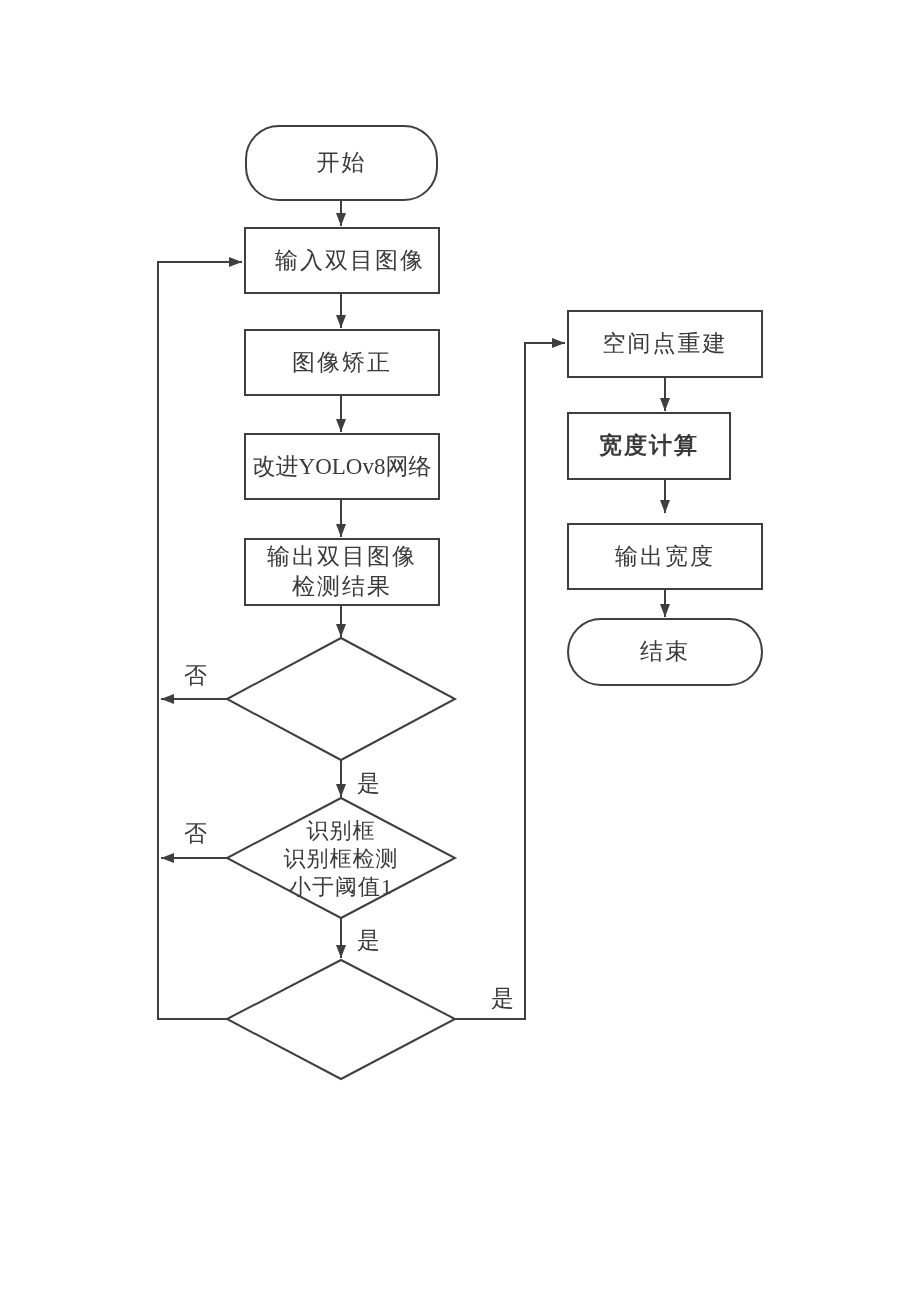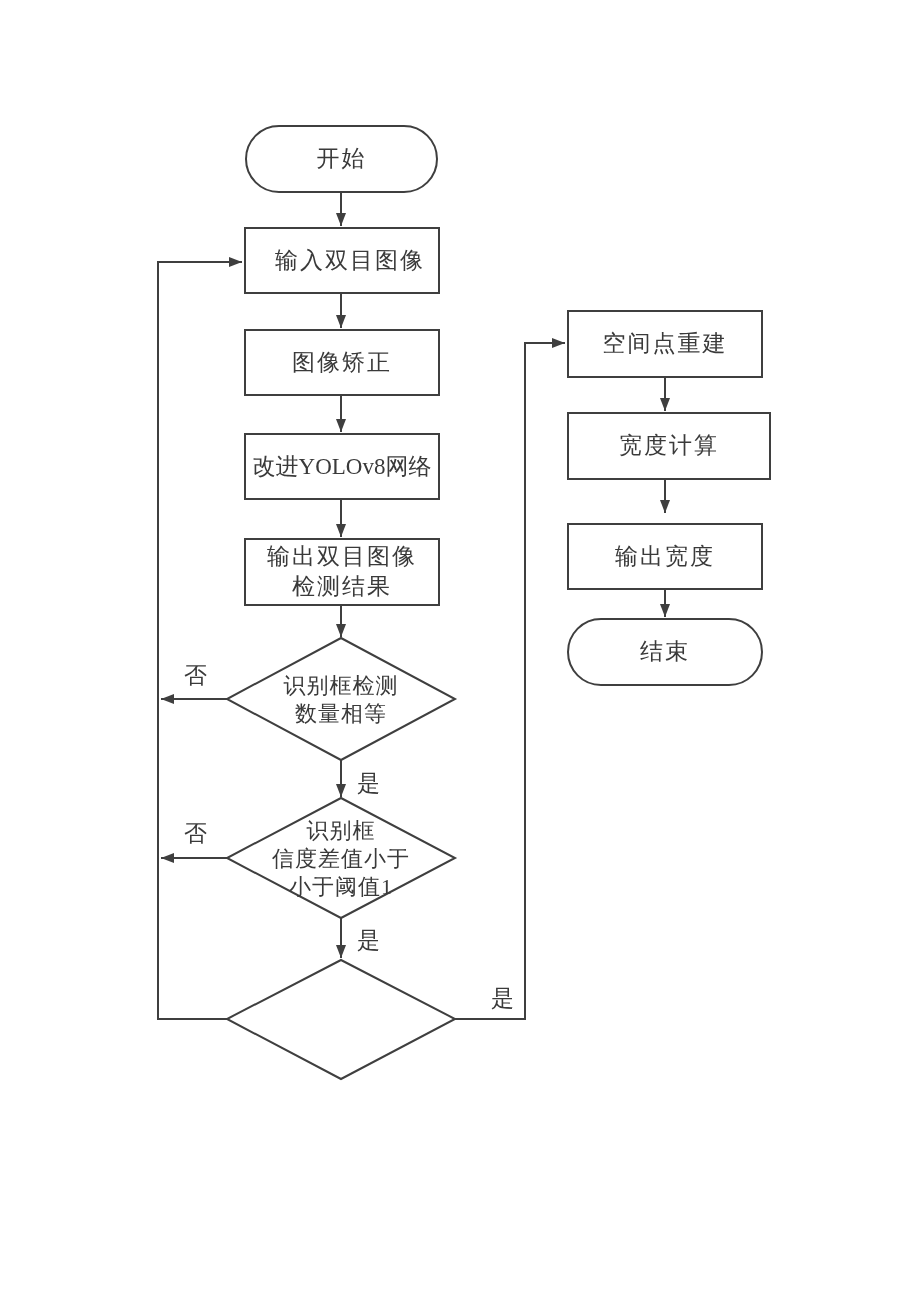--- a/index.html
+++ b/index.html
@@ -23,29 +23,29 @@
     justify-content: center;
     text-align: center;
     font-size: 23px;
     letter-spacing: 2px;
     white-space: pre-line;
     line-height: 30px;
   }
   .terminator { border-radius: 34px; }
 
   
-  .n-start        { left: 245px; top: 125px; width: 193px; height: 68px; }
+  .n-start        { left: 245px; top: 125px; width: 193px; height: 76px; }
   .n-input        { left: 244px; top: 227px; width: 196px; height: 67px; padding-left: 16px; }
   .n-rectify      { left: 244px; top: 329px; width: 196px; height: 67px; }
   .n-yolo         { left: 244px; top: 433px; width: 196px; height: 67px; letter-spacing: 0; }
   .n-detect       { left: 244px; top: 538px; width: 196px; height: 68px; }
 
   
   .n-recon        { left: 567px; top: 310px; width: 196px; height: 68px; }
-  .n-widthcalc    { left: 567px; top: 412px; width: 204px; height: 68px; }
+  .n-widthcalc    { left: 567px; top: 412px; width: 164px; height: 68px; font-weight: bold; }
   .n-outwidth     { left: 567px; top: 514px; width: 196px; height: 67px; margin-top: 9px; }
   .n-end          { left: 567px; top: 618px; width: 196px; height: 68px; }
 
   
   .dtext {
     position: absolute;
     width: 220px;
     text-align: center;
     font-size: 22px;
     line-height: 28px;
@@ -121,25 +121,23 @@
 检测结果</div>
 
   <div class="node n-recon">空间点重建</div>
 
   <div class="node n-widthcalc">宽度计算</div>
 
   <div class="node n-outwidth">输出宽度</div>
 
   <div class="node terminator n-end">结束</div>
 
-  <div class="dtext t-d1">识别框检测
-数量相等</div>
 
   <div class="dtext t-d2">识别框
-信度差值小于
+识别框检测
 小于阈值1</div>
 
 
   <div class="elabel l-d1-no">否</div>
   <div class="elabel l-d1-yes">是</div>
   <div class="elabel l-d2-no">否</div>
   <div class="elabel l-d2-yes">是</div>
   <div class="elabel l-d3-yes">是</div>
 
 </div>

